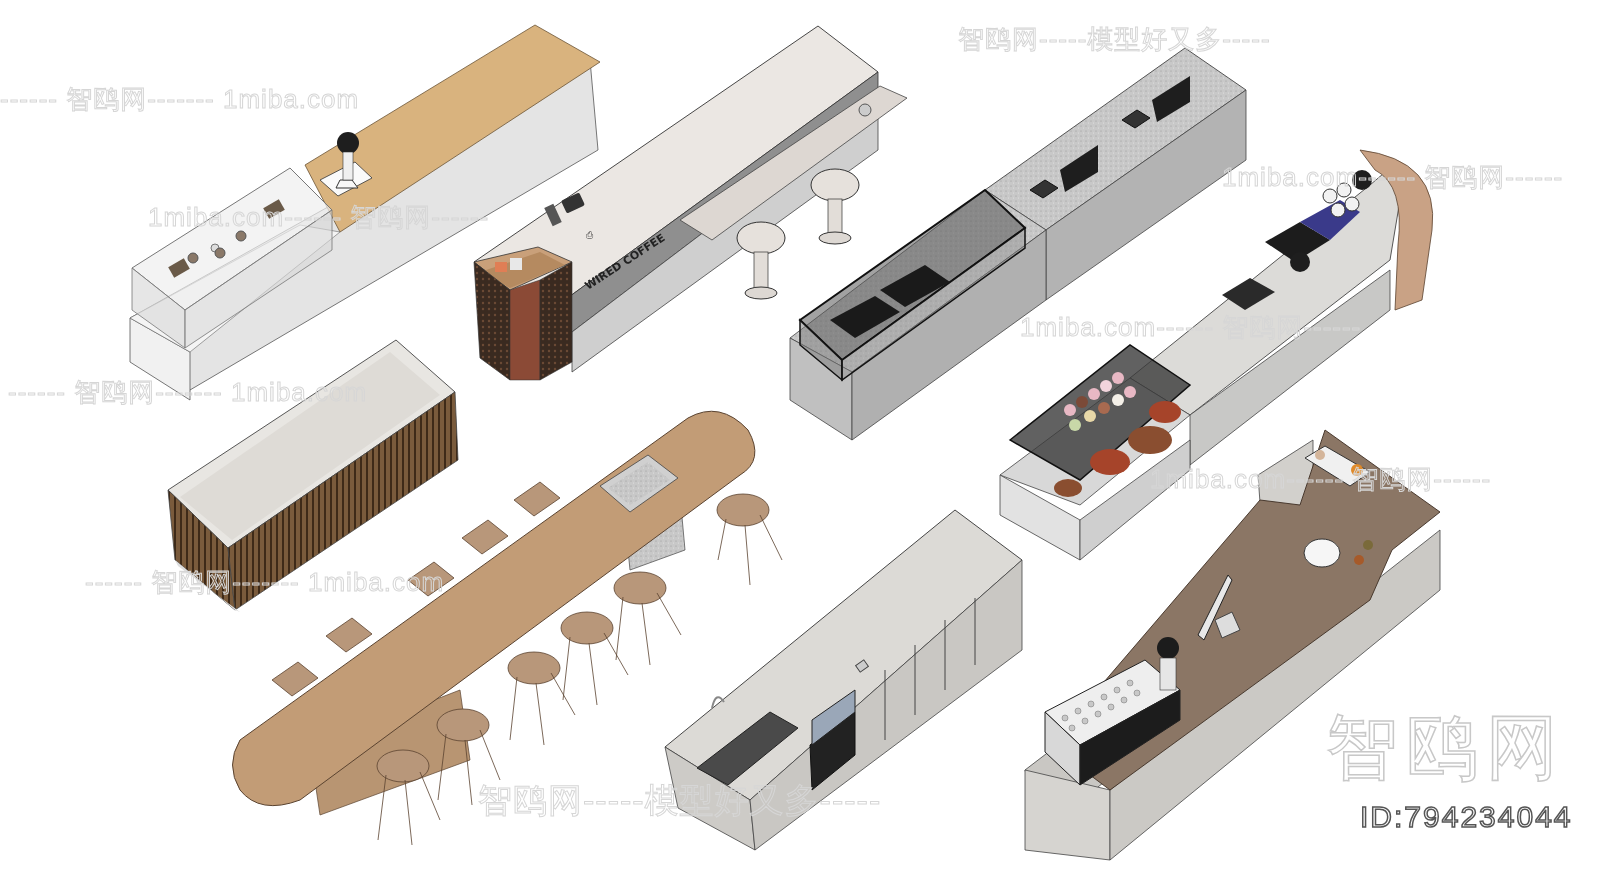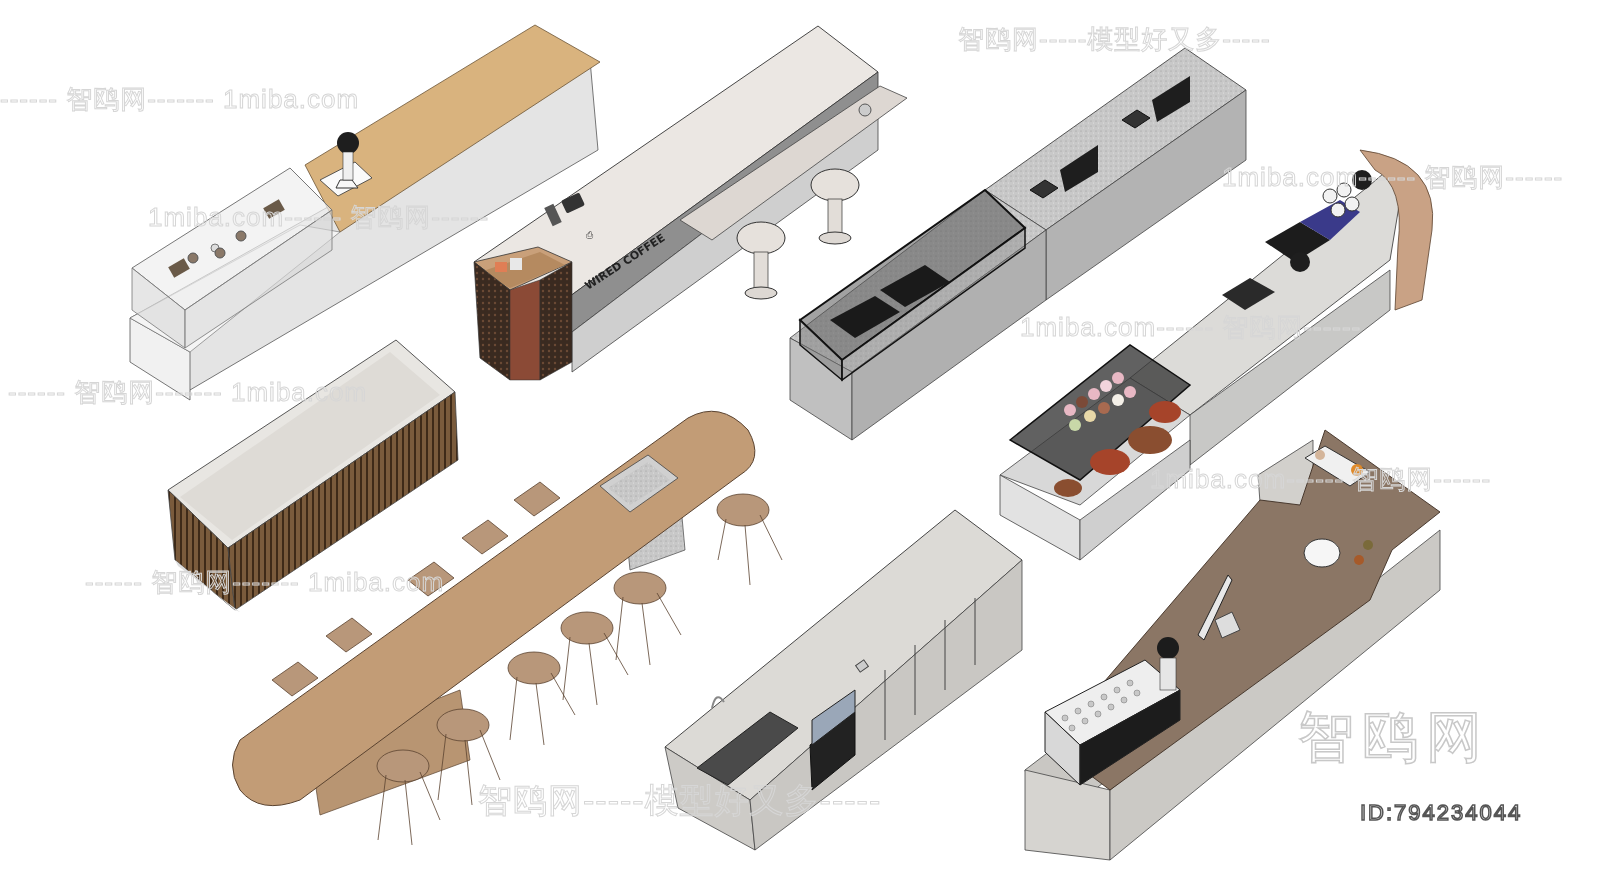--- a/index.html
+++ b/index.html
@@ -1,21 +1,21 @@
 <!DOCTYPE html>
 <html><head>
 <meta charset="utf-8">
 <style>
   html,body{margin:0;padding:0;background:#ffffff;}
   body{width:1600px;height:888px;position:relative;overflow:hidden;font-family:"DejaVu Sans",sans-serif;}
   #scene{position:absolute;left:0;top:0;width:1600px;height:888px;}
   .wm{position:absolute;color:rgba(200,200,200,0.0);-webkit-text-stroke:1px #d6d6d6;font-family:Liberation Sans, sans-serif;white-space:nowrap;pointer-events:none;letter-spacing:1px;}
   .wm.small{font-size:26px;}
-  .wm.big{font-size:56px;-webkit-text-stroke:1.5px #c8c8c8;letter-spacing:8px;}
-  .wm.id{font-size:22px;-webkit-text-stroke:1.5px #555;color:#fff;letter-spacing:2px;}
+  .wm.big{font-size:72px;-webkit-text-stroke:1.5px #c8c8c8;letter-spacing:8px;margin-left:28px;}
+  .wm.id{font-size:30px;-webkit-text-stroke:1.5px #555;color:#fff;letter-spacing:2px;}
 </style>
 </head>
 <body>
 
 <div id="scene">
 <svg width="1600" height="888" viewBox="0 0 1600 888" xmlns="http://www.w3.org/2000/svg">
   <defs>
     <pattern id="slats" width="6" height="10" patternUnits="userSpaceOnUse">
       <rect width="6" height="10" fill="#7a5b3c"></rect>
       <rect x="0" width="2" height="10" fill="#3e2a18"></rect>

